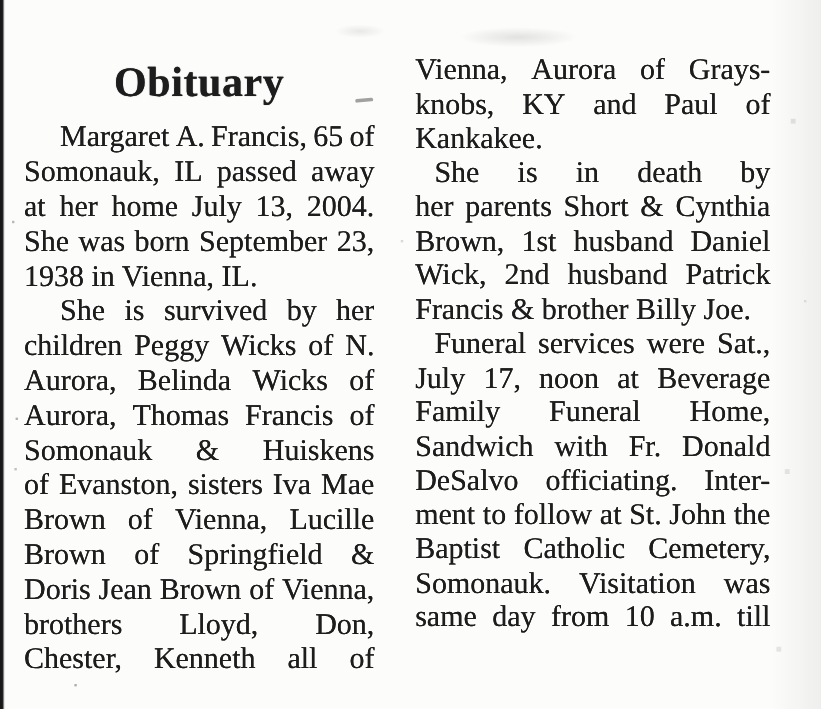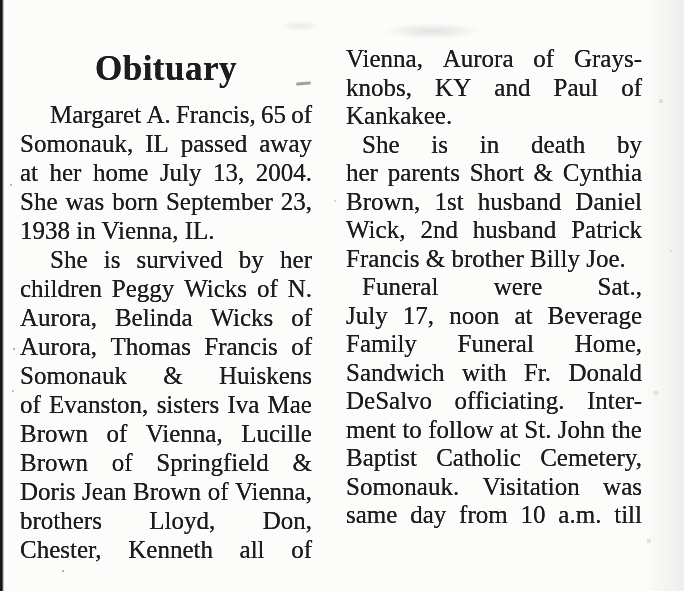--- a/index.html
+++ b/index.html
@@ -205,20 +205,21 @@
         </div>
         <div class="line">
           <span>Wick,</span>
           <span>2nd</span>
           <span>husband</span>
           <span>Patrick</span>
         </div>
         <div class="line end">Francis &amp; brother Billy Joe.</div>
         <div class="line indent-sm">
           <span>Funeral</span>
+          <span>services</span>
           <span>were</span>
           <span>Sat.,</span>
         </div>
         <div class="line">
           <span>July</span>
           <span>17,</span>
           <span>noon</span>
           <span>at</span>
           <span>Beverage</span>
         </div>

